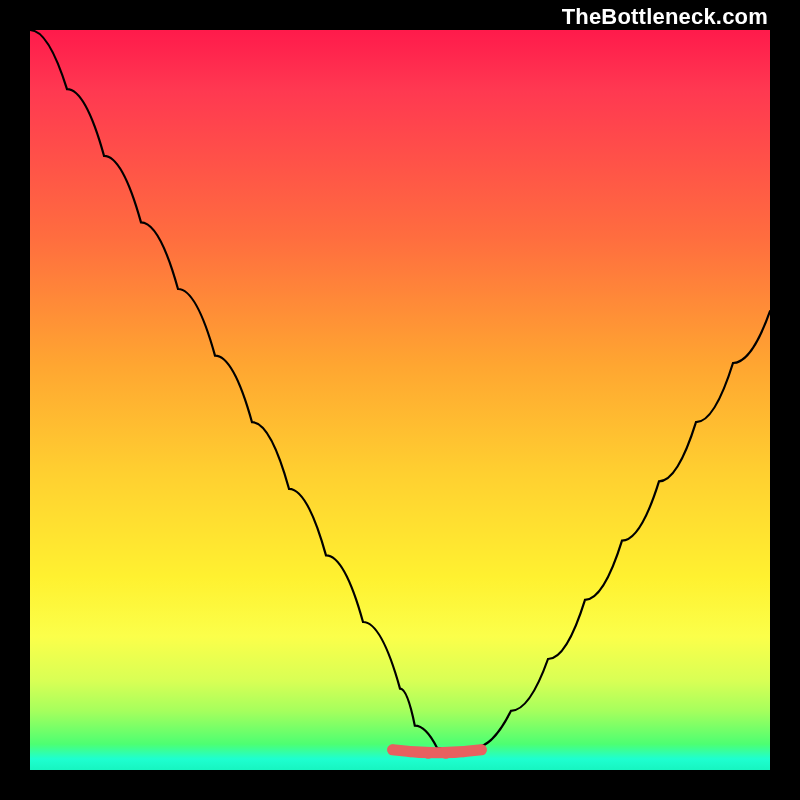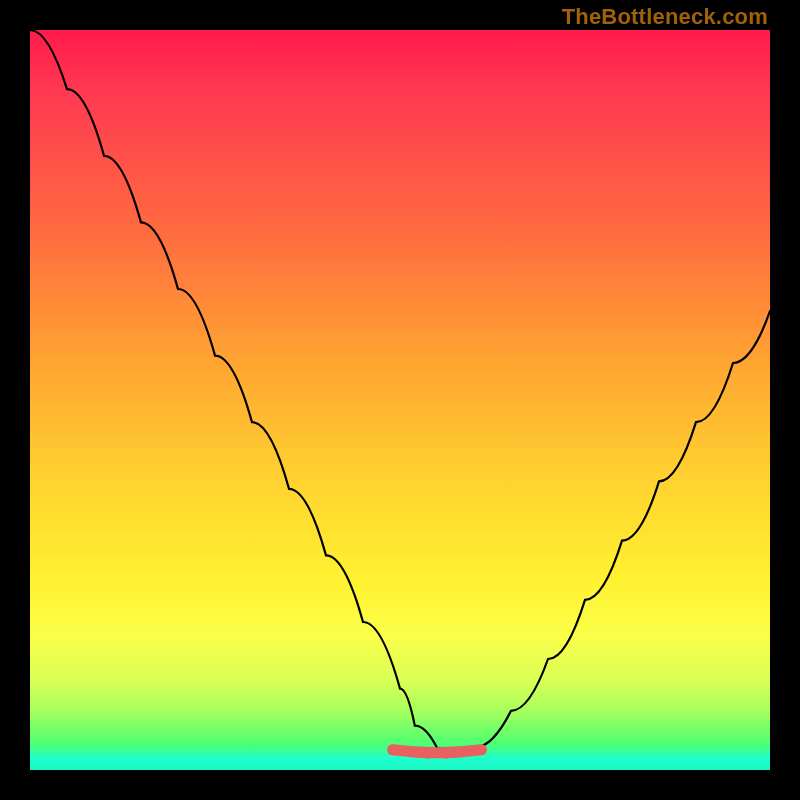--- a/index.html
+++ b/index.html
@@ -38,21 +38,21 @@
       #a6ff5d 92%,
       #4dff72 96.5%,
       #1effd0 98.5%,
       #17f5c0 100%
     );
   }
   .watermark {
     position: absolute;
     top: 4px;
     right: 32px;
-    color: #a16207;
+    color: #ffffff;
     font-size: 22px;
     font-weight: 600;
     letter-spacing: 0.2px;
     user-select: none;
   }
   svg.curve {
     position: absolute;
     top: 0;
     left: 0;
     width: 740px;

